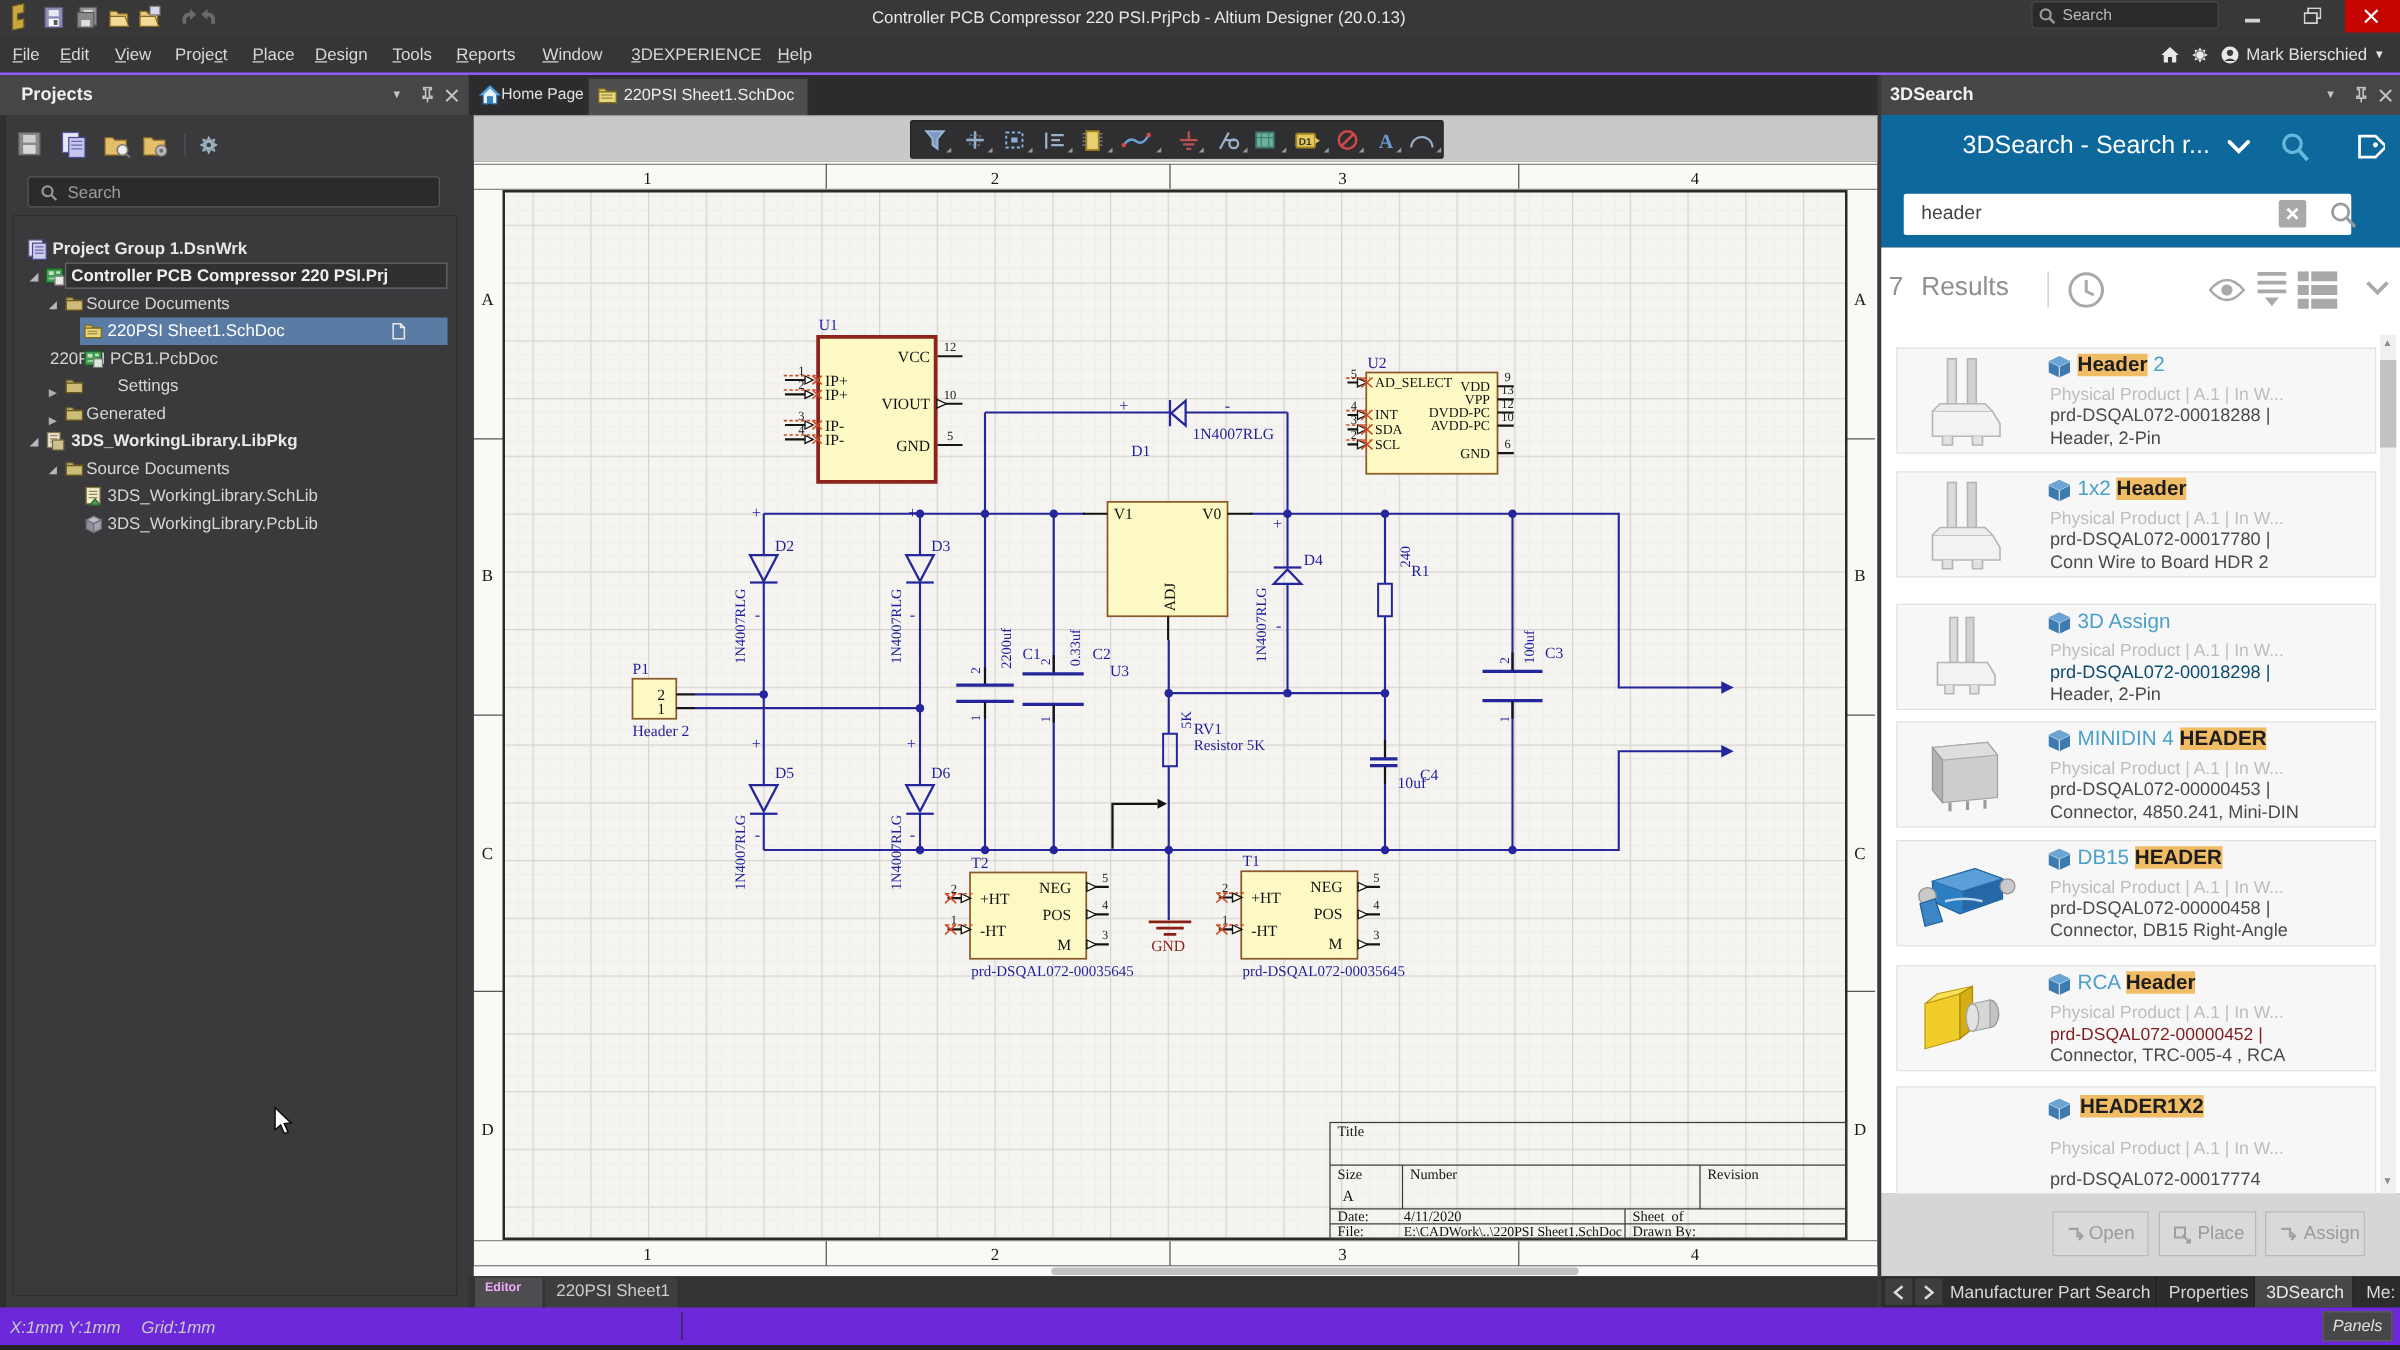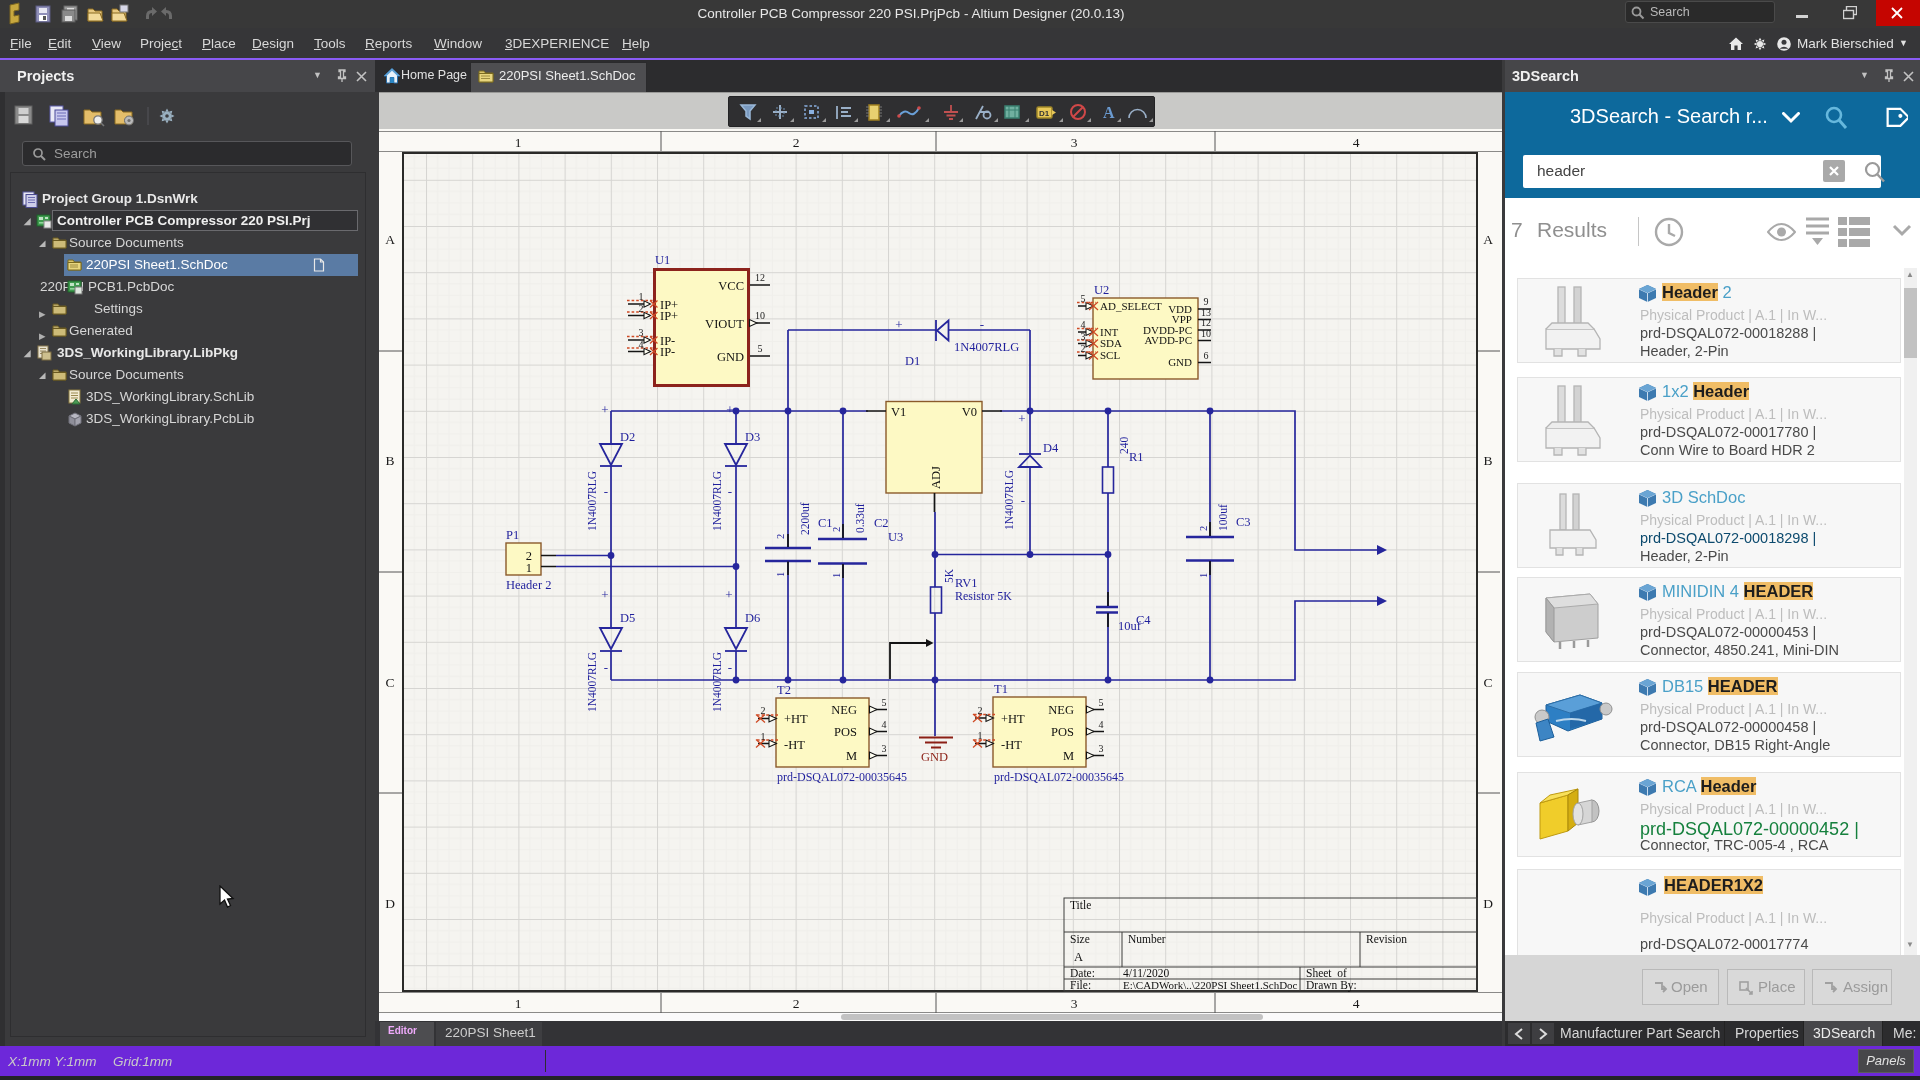--- a/index.html
+++ b/index.html
@@ -770,21 +770,21 @@
             <path d="M14 42 L54 42 L60 52 L60 60 L14 60 Z" fill="#f2f2f2"></path>
             <path d="M20 60 L20 67 L27 67 L27 60 M40 60 L40 67 L47 67 L47 60" fill="#e2e2e2"></path>
           </g>
         </svg>
       <svg class="abs" style="left:120px;top:5px" width="19" height="19" viewBox="0 0 19 19">
           <path d="M9.5 1 L18 5 L18 14 L9.5 18 L1 14 L1 5 Z" fill="#3d7ab0"></path>
           <path d="M1 5 L9.5 9 L18 5" stroke="#cde" stroke-width="1" fill="none"></path>
           <path d="M9.5 9 L9.5 18" stroke="#cde" stroke-width="1"></path>
           <path d="M9.5 1 L18 5 L9.5 9 L1 5 Z" fill="#6aa5d4"></path>
         </svg>
-      <span class="abs" style="left:144px;top:4px;font-size:16.5px"><span class="blu">3D SchDoc</span></span>
+      <span class="abs" style="left:144px;top:4px;font-size:16.5px"><span class="blu">3D Assign</span></span>
       <span class="abs" style="left:122px;top:28px;font-size:14px;color:#bdbdbd">Physical Product | A.1 | In W...</span>
       <span class="abs" style="left:122px;top:46px;font-size:14.5px;color:#0c4a6e">prd-DSQAL072-00018298 |</span>
       <span class="abs" style="left:122px;top:64px;font-size:14.5px;color:#4a4a4a">Header, 2-Pin</span>
     </div>
     <div class="card" style="top:379px">
       <svg class="abs" style="left:14px;top:6px" width="80" height="74" viewBox="0 0 80 74">
           <g stroke-width="1">
             <path d="M14 14 L58 10 L66 20 L66 54 L22 58 L14 48 Z" fill="#cdcdcd" stroke="#a0a0a0"></path>
             <path d="M14 14 L58 10 L66 20 L22 24 Z" fill="#dedede" stroke="#ababab"></path>
             <path d="M14 14 L22 24 L22 58 L14 48 Z" fill="#b2b2b2" stroke="#9a9a9a"></path>
@@ -837,21 +837,21 @@
           </g>
         </svg>
       <svg class="abs" style="left:120px;top:5px" width="19" height="19" viewBox="0 0 19 19">
           <path d="M9.5 1 L18 5 L18 14 L9.5 18 L1 14 L1 5 Z" fill="#3d7ab0"></path>
           <path d="M1 5 L9.5 9 L18 5" stroke="#cde" stroke-width="1" fill="none"></path>
           <path d="M9.5 9 L9.5 18" stroke="#cde" stroke-width="1"></path>
           <path d="M9.5 1 L18 5 L9.5 9 L1 5 Z" fill="#6aa5d4"></path>
         </svg>
       <span class="abs" style="left:144px;top:4px;font-size:16.5px"><span class="blu">RCA </span><span class="hl">Header</span></span>
       <span class="abs" style="left:122px;top:28px;font-size:14px;color:#bdbdbd">Physical Product | A.1 | In W...</span>
-      <span class="abs" style="left:122px;top:46px;font-size:18px;color:#15803d">prd-DSQAL072-00000452 |</span>
+      <span class="abs" style="left:122px;top:46px;font-size:14px;color:#7f1d1d">prd-DSQAL072-00000452 |</span>
       <span class="abs" style="left:122px;top:64px;font-size:14.5px;color:#4a4a4a">Connector, TRC-005-4 , RCA</span>
     </div>
     <div class="card" style="top:671px;height:86px;border-bottom:none">
       <svg class="abs" style="left:120px;top:8px" width="19" height="19" viewBox="0 0 19 19">
           <path d="M9.5 1 L18 5 L18 14 L9.5 18 L1 14 L1 5 Z" fill="#3d7ab0"></path>
           <path d="M1 5 L9.5 9 L18 5" stroke="#cde" stroke-width="1" fill="none"></path>
           <path d="M9.5 9 L9.5 18" stroke="#cde" stroke-width="1"></path>
           <path d="M9.5 1 L18 5 L9.5 9 L1 5 Z" fill="#6aa5d4"></path>
         </svg>
       <span class="abs" style="left:146px;top:6px;font-size:16.5px"><span class="hl">HEADER1X2</span></span>

